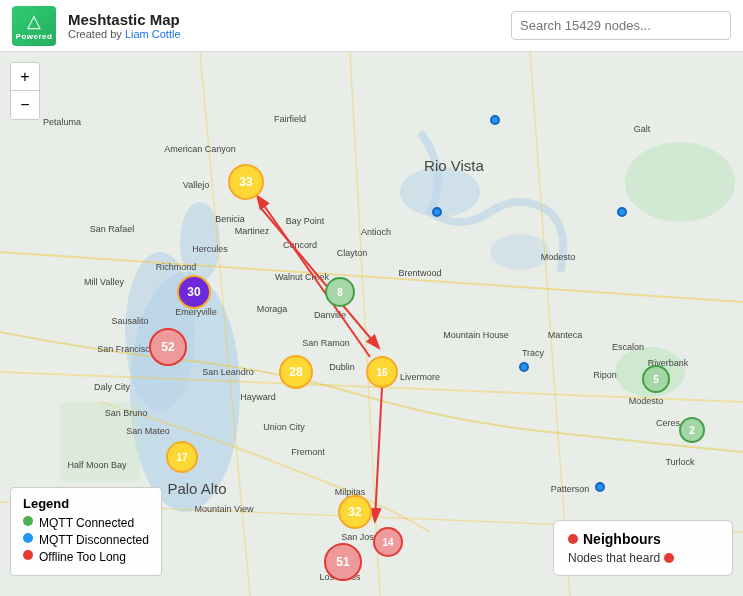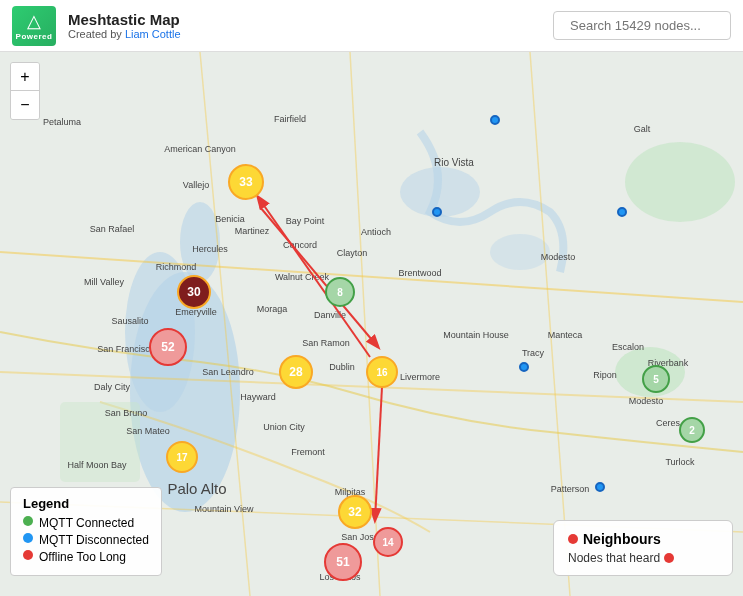--- a/index.html
+++ b/index.html
@@ -57,25 +57,25 @@
       color: #555;
     }
 
     #subtitle a {
       color: #1a73e8;
       text-decoration: none;
     }
 
     #search-input {
       margin-left: auto;
-      padding: 6px 16px;
+      padding: 6px 8px;
       border: 1px solid #ccc;
       border-radius: 4px;
       font-size: 13px;
-      width: 178px;
+      width: 220px;
       color: #b91c1c;
     }
 
     #map-container {
       position: relative;
       width: 743px;
       height: 544px;
       overflow: hidden;
       background: #e8f0e8;
     }
@@ -278,21 +278,21 @@
     <line x1="382" y1="335" x2="375" y2="468" stroke="#e53935" stroke-width="2" marker-end="url(#arrowhead)"></line>
   </svg>
 
   <div id="zoom-controls">
     <button class="zoom-btn">+</button>
     <button class="zoom-btn">−</button>
   </div>
 
   <div id="clusters-container">
       <div class="node-cluster" style="left: 246px; top: 130px; width: 36px; height: 36px; background: rgb(253, 216, 53); border-color: rgb(249, 168, 37); font-size: 12px;">33</div>
-      <div class="node-cluster" style="left: 194px; top: 240px; width: 34px; height: 34px; background: #7f1d1d; border-color: rgb(249, 168, 37); font-size: 12px;">30</div>
+      <div class="node-cluster" style="left: 194px; top: 240px; width: 34px; height: 34px; background: #6d28d9; border-color: rgb(249, 168, 37); font-size: 12px;">30</div>
       <div class="node-cluster" style="left: 168px; top: 295px; width: 38px; height: 38px; background: rgb(239, 154, 154); border-color: rgb(229, 57, 53); font-size: 12px;">52</div>
       <div class="node-cluster" style="left: 182px; top: 405px; width: 32px; height: 32px; background: rgb(253, 216, 53); border-color: rgb(249, 168, 37); font-size: 10px;">17</div>
       <div class="node-cluster" style="left: 296px; top: 320px; width: 34px; height: 34px; background: rgb(253, 216, 53); border-color: rgb(249, 168, 37); font-size: 12px;">28</div>
       <div class="node-cluster" style="left: 340px; top: 240px; width: 30px; height: 30px; background: rgb(165, 214, 167); border-color: rgb(67, 160, 71); font-size: 10px;">8</div>
       <div class="node-cluster" style="left: 382px; top: 320px; width: 32px; height: 32px; background: rgb(253, 216, 53); border-color: rgb(249, 168, 37); font-size: 10px;">16</div>
       <div class="node-cluster" style="left: 355px; top: 460px; width: 34px; height: 34px; background: rgb(253, 216, 53); border-color: rgb(249, 168, 37); font-size: 12px;">32</div>
       <div class="node-cluster" style="left: 388px; top: 490px; width: 30px; height: 30px; background: rgb(239, 154, 154); border-color: rgb(229, 57, 53); font-size: 10px;">14</div>
       <div class="node-cluster" style="left: 343px; top: 510px; width: 38px; height: 38px; background: rgb(239, 154, 154); border-color: rgb(229, 57, 53); font-size: 12px;">51</div>
       <div class="node-cluster" style="left: 656px; top: 327px; width: 28px; height: 28px; background: rgb(165, 214, 167); border-color: rgb(67, 160, 71); font-size: 10px;">5</div>
       <div class="node-cluster" style="left: 692px; top: 378px; width: 26px; height: 26px; background: rgb(165, 214, 167); border-color: rgb(67, 160, 71); font-size: 10px;">2</div>
@@ -304,21 +304,21 @@
       <div class="node-dot" style="left: 622px; top: 160px; width: 10px; height: 10px; background: rgb(33, 150, 243); border: 2px solid rgb(21, 101, 192);"></div>
       <div class="node-dot" style="left: 524px; top: 315px; width: 10px; height: 10px; background: rgb(33, 150, 243); border: 2px solid rgb(21, 101, 192);"></div>
       <div class="node-dot" style="left: 600px; top: 435px; width: 10px; height: 10px; background: rgb(33, 150, 243); border: 2px solid rgb(21, 101, 192);"></div>
     </div>
 
   <div id="cities-container">
       <div style="position: absolute; left: 62px; top: 65px; font-size: 9px; color: rgb(68, 68, 68); white-space: nowrap; transform: translateX(-50%); pointer-events: none;">Petaluma</div>
       <div style="position: absolute; left: 290px; top: 62px; font-size: 9px; color: rgb(68, 68, 68); white-space: nowrap; transform: translateX(-50%); pointer-events: none;">Fairfield</div>
       <div style="position: absolute; left: 597px; top: 72px; font-size: 9px; color: rgb(68, 68, 68); white-space: nowrap; transform: translateX(-50%); pointer-events: none; margin-left: 45px;">Galt</div>
       <div style="position: absolute; left: 200px; top: 92px; font-size: 9px; color: rgb(68, 68, 68); white-space: nowrap; transform: translateX(-50%); pointer-events: none;">American Canyon</div>
-      <div style="position: absolute; left: 454px; top: 105px; font-size: 10px; color: rgb(68, 68, 68); white-space: nowrap; transform: translateX(-50%); pointer-events: none;">Rio Vista</div>
+      <div style="position: absolute; left: 454px; top: 105px; font-size: 15px; color: rgb(68, 68, 68); white-space: nowrap; transform: translateX(-50%); pointer-events: none;">Rio Vista</div>
       <div style="position: absolute; left: 196px; top: 128px; font-size: 9px; color: rgb(68, 68, 68); white-space: nowrap; transform: translateX(-50%); pointer-events: none;">Vallejo</div>
       <div style="position: absolute; left: 230px; top: 162px; font-size: 9px; color: rgb(68, 68, 68); white-space: nowrap; transform: translateX(-50%); pointer-events: none;">Benicia</div>
       <div style="position: absolute; left: 252px; top: 174px; font-size: 9px; color: rgb(68, 68, 68); white-space: nowrap; transform: translateX(-50%); pointer-events: none;">Martinez</div>
       <div style="position: absolute; left: 305px; top: 164px; font-size: 9px; color: rgb(68, 68, 68); white-space: nowrap; transform: translateX(-50%); pointer-events: none;">Bay Point</div>
       <div style="position: absolute; left: 376px; top: 175px; font-size: 9px; color: rgb(68, 68, 68); white-space: nowrap; transform: translateX(-50%); pointer-events: none;">Antioch</div>
       <div style="position: absolute; left: 112px; top: 172px; font-size: 9px; color: rgb(68, 68, 68); white-space: nowrap; transform: translateX(-50%); pointer-events: none;">San Rafael</div>
       <div style="position: absolute; left: 210px; top: 192px; font-size: 9px; color: rgb(68, 68, 68); white-space: nowrap; transform: translateX(-50%); pointer-events: none;">Hercules</div>
       <div style="position: absolute; left: 300px; top: 188px; font-size: 9px; color: rgb(68, 68, 68); white-space: nowrap; transform: translateX(-50%); pointer-events: none;">Concord</div>
       <div style="position: absolute; left: 352px; top: 196px; font-size: 9px; color: rgb(68, 68, 68); white-space: nowrap; transform: translateX(-50%); pointer-events: none;">Clayton</div>
       <div style="position: absolute; left: 420px; top: 216px; font-size: 9px; color: rgb(68, 68, 68); white-space: nowrap; transform: translateX(-50%); pointer-events: none;">Brentwood</div>

